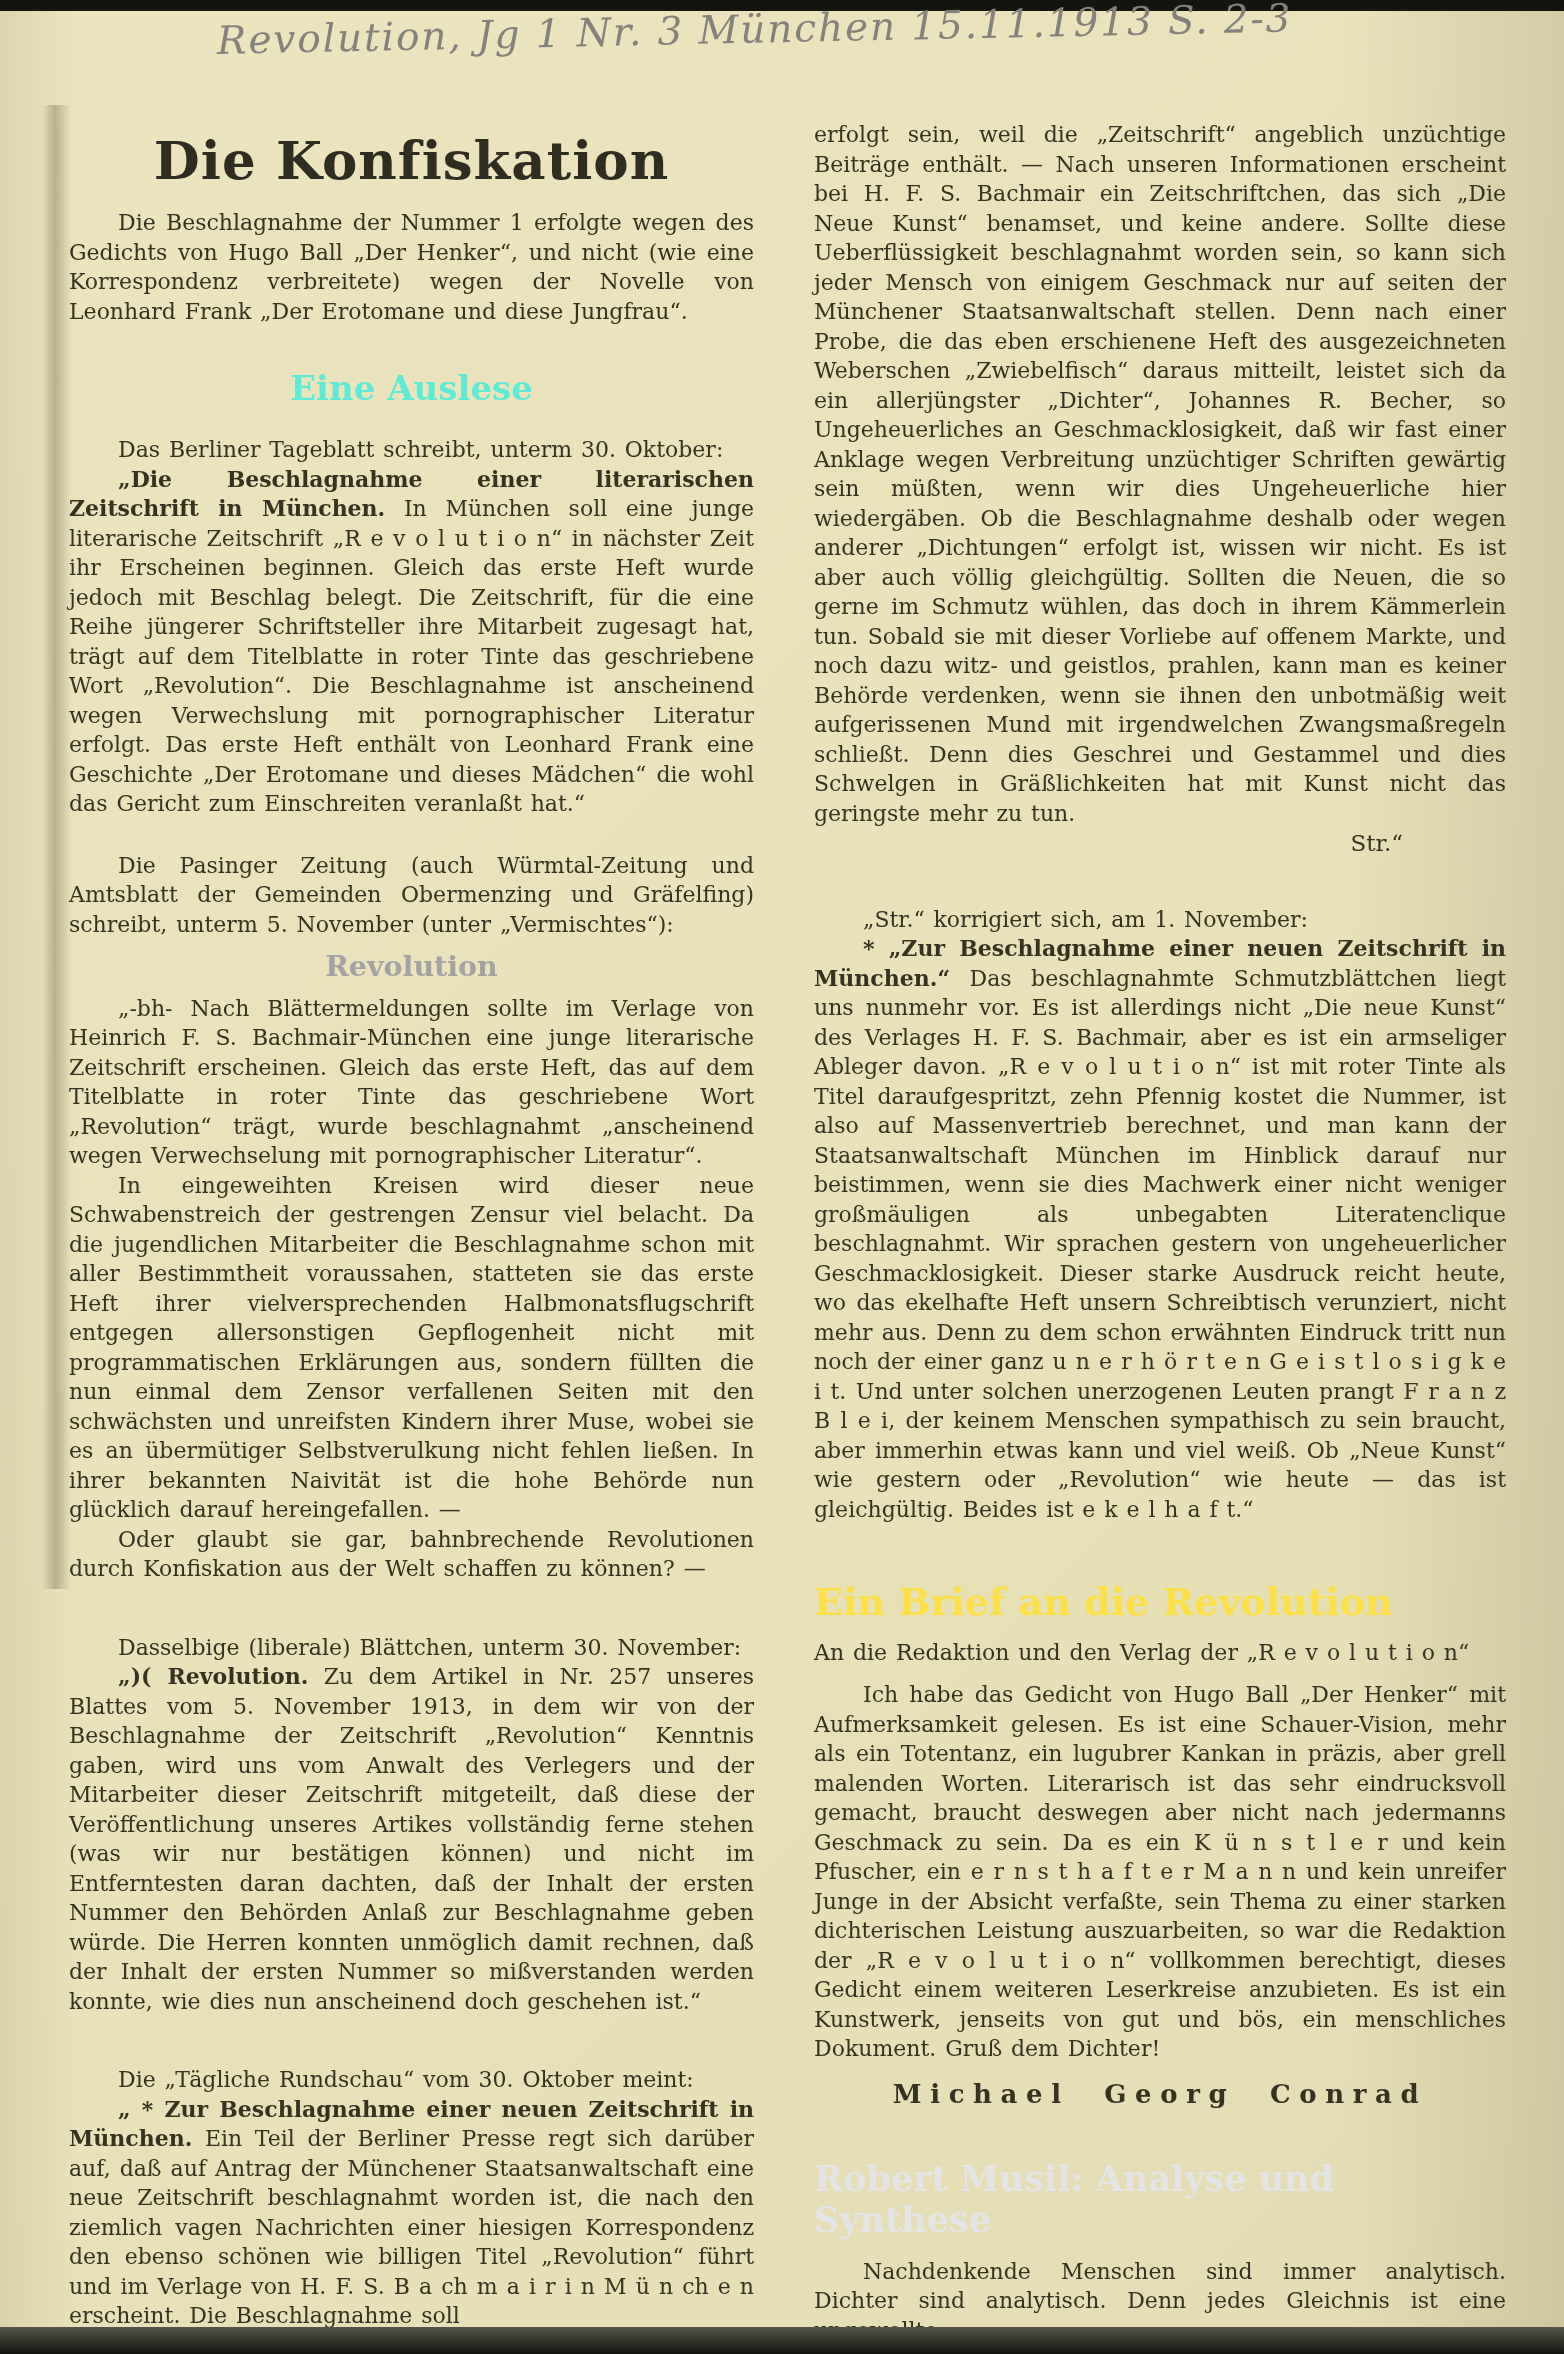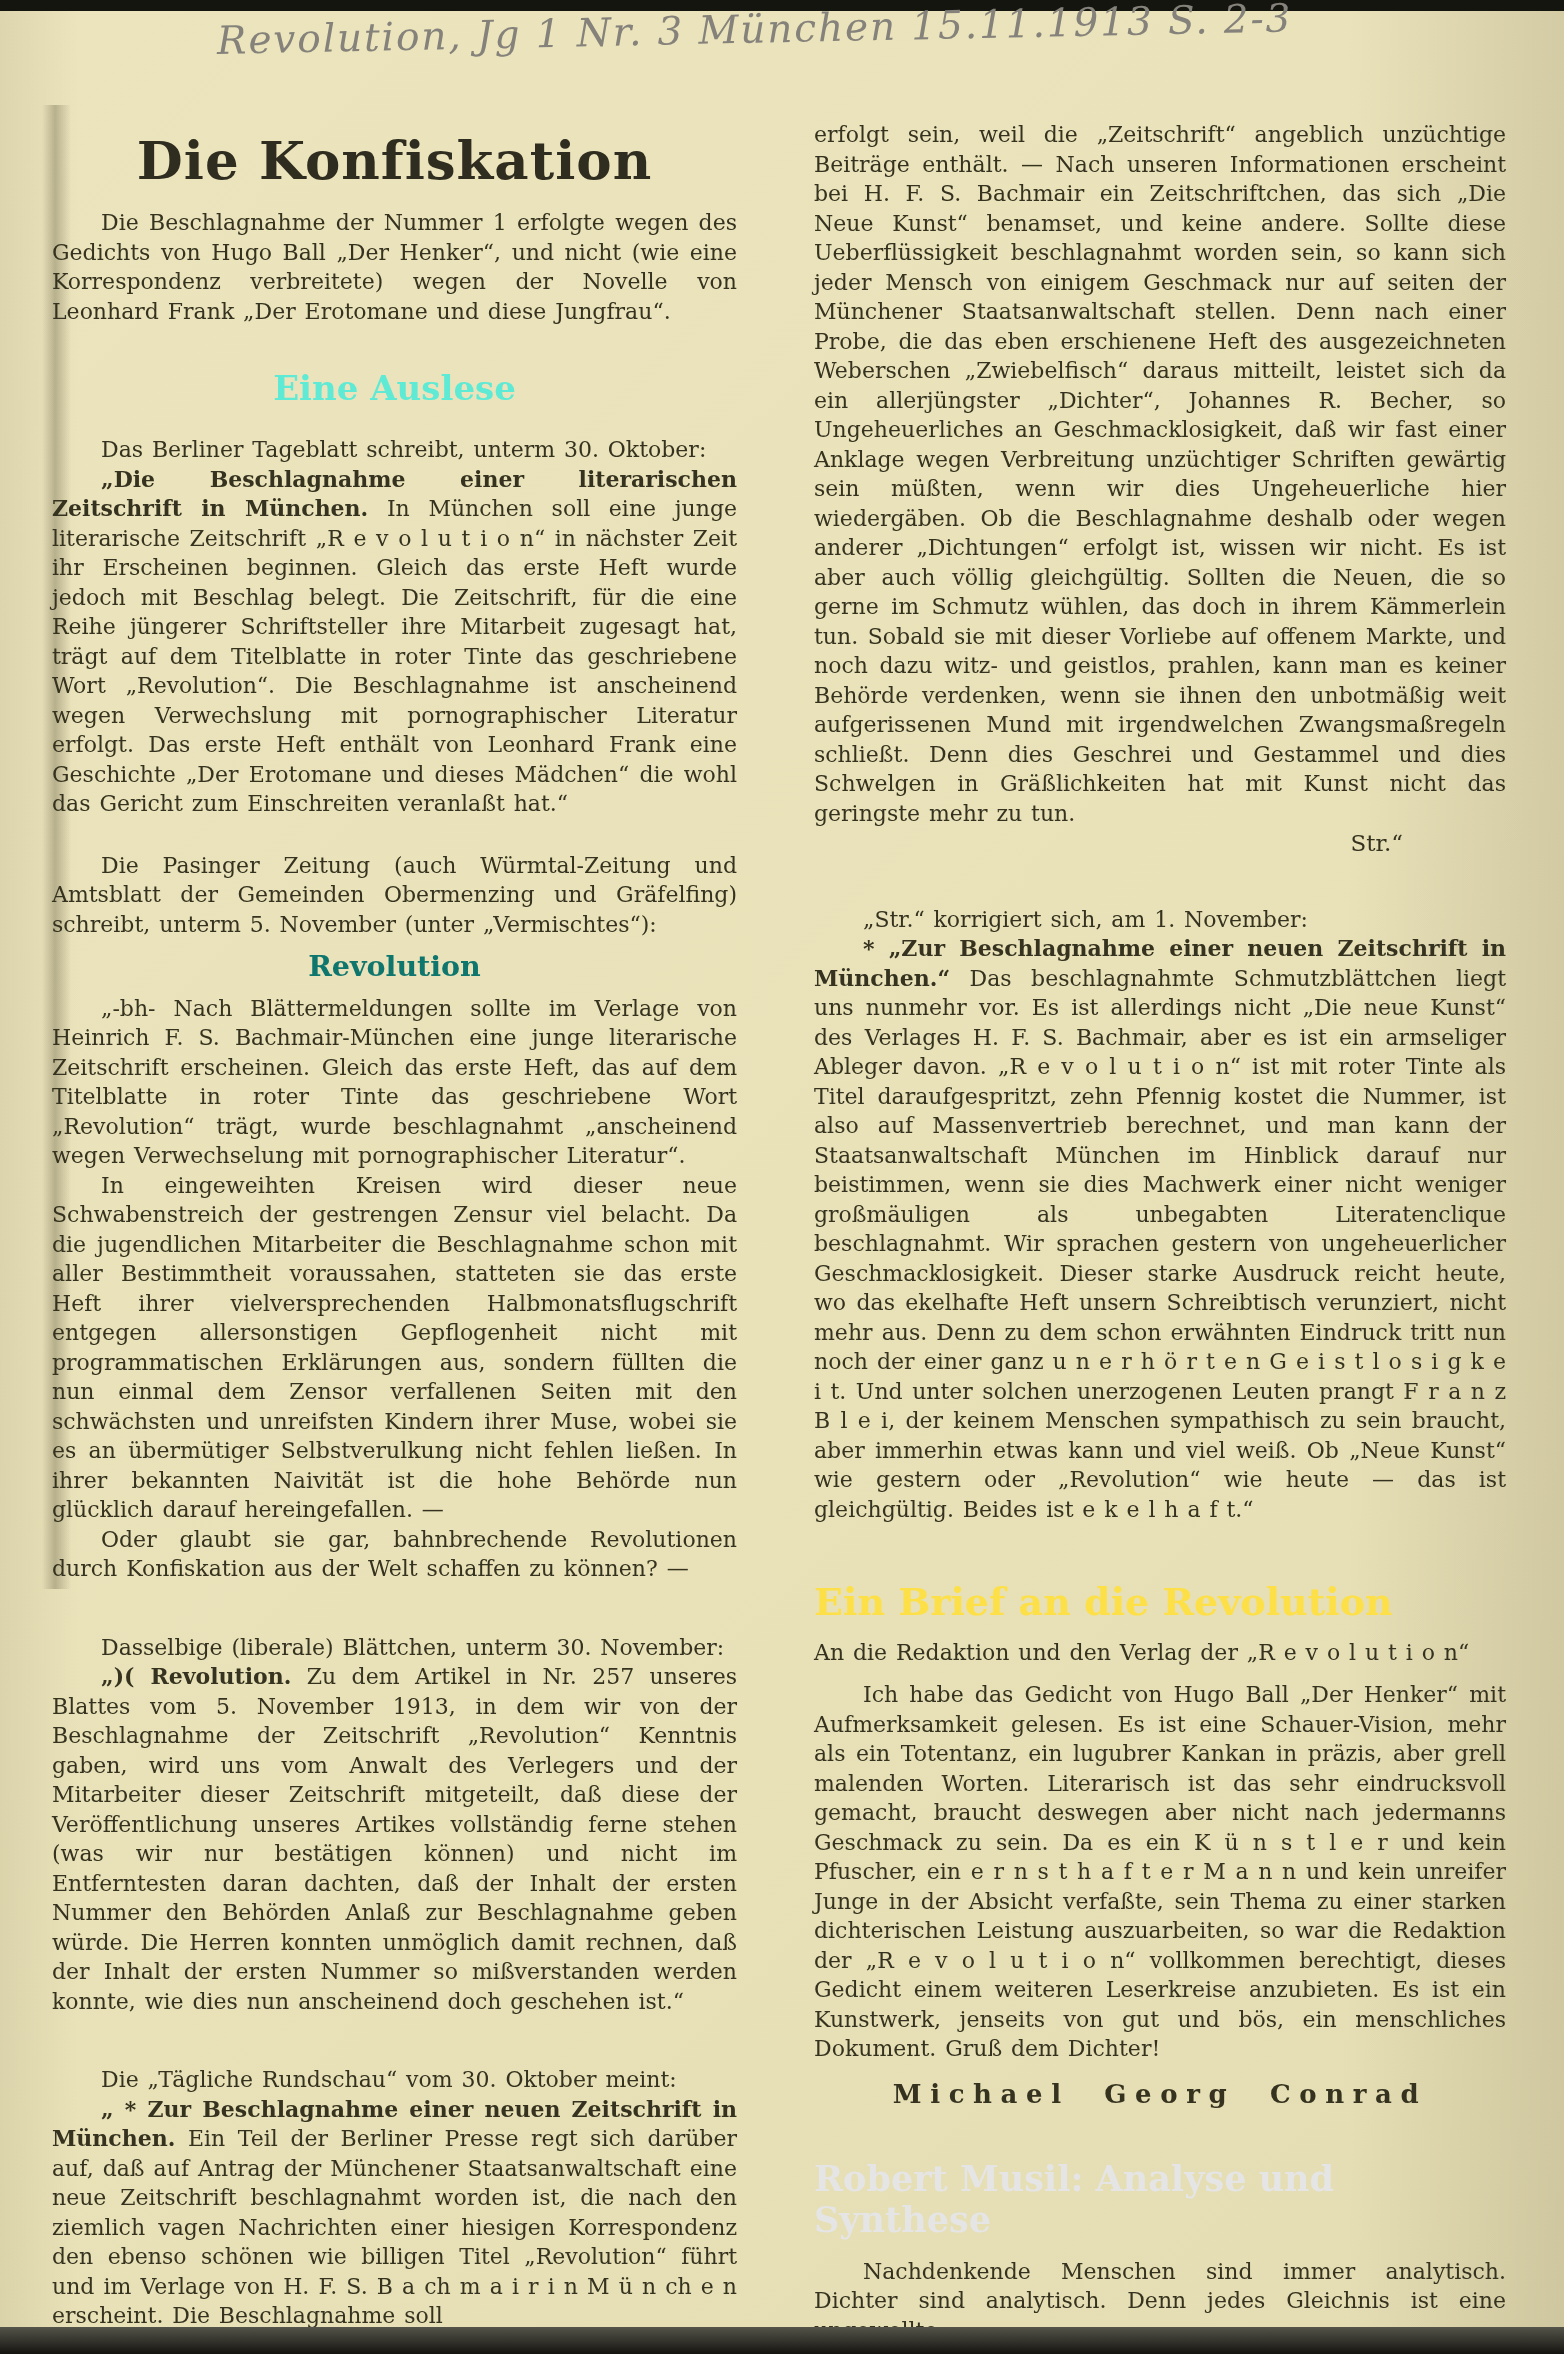--- a/index.html
+++ b/index.html
@@ -13,26 +13,26 @@
   .top-bar{position:absolute;top:0;left:0;right:0;height:11.4px;background:#15150f;}
   .bottom-bar{position:absolute;bottom:0;left:0;right:0;height:28.5px;
          background:linear-gradient(to bottom,#55544a,#12110d);}
   .fold-shadow{position:absolute;left:42px;top:105px;width:28.5px;height:1484px;
          background:linear-gradient(to right,rgba(60,55,30,0),rgba(60,55,30,.28) 45%,rgba(60,55,30,0));
          pointer-events:none;}
   .annotation{position:absolute;left:217px;top:7.6px;width:951px;
          font:italic 39px/1.2 "DejaVu Serif",serif;color:#84827a;
          transform:rotate(-1.2deg);letter-spacing:1.9px;white-space:nowrap;}
   .col{position:absolute;color:#35331f;}
-  .col-left{left:52px;top:129px;width:685px;}
+  .col-left{left:69px;top:129px;width:685px;}
   .col-right{left:814px;top:120px;width:692px;}
   .doc-title{font-size:53px;font-weight:bold;text-align:center;margin:0 0 17px 0;
          letter-spacing:1px;color:#2e2d20;}
   .sec-head{font-size:34px;font-weight:bold;text-align:center;margin:42px 0 27px 0;color:#5eead4;}
-  .sub-head{font-size:28.5px;font-weight:bold;text-align:center;margin:9.5px 0 11.4px 0;color:#0f766e;}
+  .sub-head{font-size:28.5px;font-weight:bold;text-align:center;margin:9.5px 0 11.4px 0;color:#a3a3a3;}
   .head-left{font-size:38px;font-weight:bold;text-align:left;margin:55px 0 13.3px 0;color:#fde047;}
   .head-left2{font-size:35px;font-weight:bold;text-align:left;margin:49px 0 17px 0;color:#e5e5e5;}
   p.body{font-size:22px;line-height:29.5px;text-align:justify;margin:0;
          text-indent:49px;word-spacing:1.9px;}
   p.noindent{text-indent:0;}
   p.src{margin-top:13.3px;}
   p.gap{margin-top:32px;}
   p.biggap{margin-top:49px;}
   .lead{font-weight:bold;}
   .sig-right{font-size:23px;text-align:right;padding-right:103px;margin:1.9px 0 0 0;}

